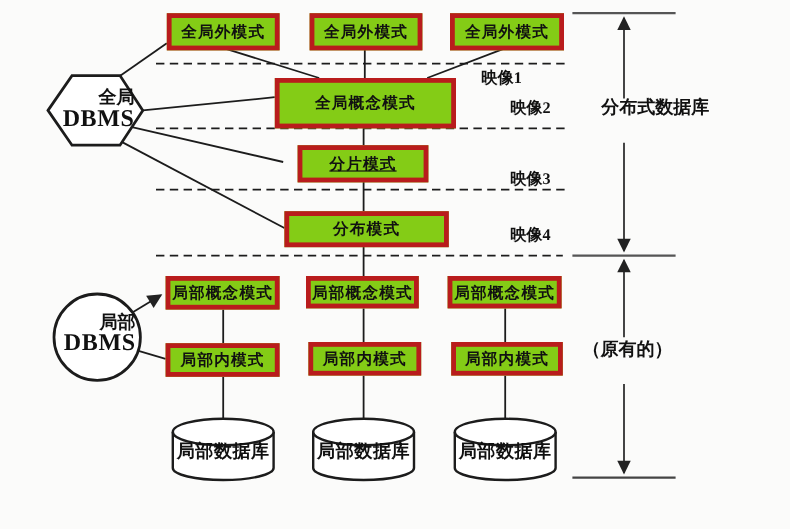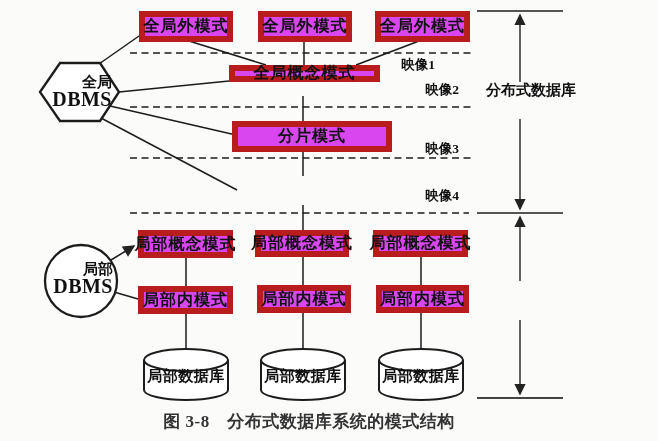--- a/index.html
+++ b/index.html
@@ -5,23 +5,23 @@
   html,body{margin:0;padding:0;background:#ffffff;}
   .stage{
     position:relative;width:658px;height:441px;overflow:hidden;
     background:#fbfbfa;
     font-family:"Liberation Serif","DejaVu Serif",serif;
     color:#111;
   }
   .layer{position:absolute;left:0;top:0;width:658px;height:441px;}
   .box{
     position:absolute;box-sizing:border-box;
-    border:6px solid #b91c1c;background:#d946ef;
+    border:4px solid #b91c1c;background:#84cc16;
     display:flex;align-items:center;justify-content:center;
-    font-size:16px;font-weight:bold;letter-spacing:1px;white-space:nowrap;
+    font-size:13px;font-weight:bold;letter-spacing:1px;white-space:nowrap;
   }
   .shape-label{
     position:absolute;text-align:right;font-weight:bold;
     font-size:15px;line-height:17px;white-space:nowrap;
   }
   .shape-label .en{font-size:20px;letter-spacing:0.5px;}
   .map-label{
     position:absolute;width:48px;height:16px;text-align:center;
     font-size:13.5px;font-weight:bold;line-height:16px;white-space:nowrap;
   }
@@ -114,46 +114,47 @@
 
   <div class="shape-label" style="left:48px;top:74px;width:64px;">
     <div>全局</div>
     <div class="en">DBMS</div>
   </div>
 
   <div class="box" style="left:139px;top:11px;width:94px;height:31px;">全局外模式</div>
   <div class="box" style="left:258px;top:11px;width:94px;height:31px;">全局外模式</div>
   <div class="box" style="left:375px;top:11px;width:95px;height:31px;">全局外模式</div>
 
-  <div class="box" style="left:229px;top:65px;width:151px;height:17px;">全局概念模式</div>
-  <div class="box" style="left:232px;top:121px;width:160px;height:31px;">分片模式</div>
+  <div class="box" style="left:229px;top:65px;width:151px;height:42px;">全局概念模式</div>
+  <div class="box" style="left:248px;top:121px;width:109px;height:31px;text-decoration:underline;">分片模式</div>
+  <div class="box" style="left:237px;top:176px;width:137px;height:30px;">分布模式</div>
 
   <div class="map-label" style="left:394px;top:57px;">映像1</div>
   <div class="map-label" style="left:418px;top:82px;font-family:Liberation Serif, serif;">映像2</div>
   <div class="map-label" style="left:418px;top:141px;">映像3</div>
   <div class="map-label" style="left:418px;top:188px;">映像4</div>
 
-  <div class="bracket-label" style="left:471px;top:81px;">
+  <div class="bracket-label" style="left:471px;top:81px;text-align:right;">
     <div>分布式数据库</div>
   </div>
   <div class="bracket-label" style="left:463px;top:283px;">
+    <div>（原有的）</div>
   </div>
 
   <div class="shape-label" style="left:49px;top:261px;width:64px;">
     <div>局部</div>
     <div class="en">DBMS</div>
   </div>
 
   <div class="box" style="left:138px;top:230px;width:95px;height:28px;">局部概念模式</div>
   <div class="box" style="left:138px;top:286px;width:95px;height:28px;">局部内模式</div>
   <div class="cyl-label" style="left:139px;top:367px;">局部数据库</div>
 
   <div class="box" style="left:255px;top:230px;width:94px;height:27px;">局部概念模式</div>
   <div class="box" style="left:257px;top:285px;width:94px;height:28px;">局部内模式</div>
   <div class="cyl-label" style="left:256px;top:367px;">局部数据库</div>
 
   <div class="box" style="left:373px;top:230px;width:95px;height:27px;">局部概念模式</div>
   <div class="box" style="left:376px;top:285px;width:93px;height:28px;">局部内模式</div>
   <div class="cyl-label" style="left:374px;top:367px;">局部数据库</div>
 
-  <div class="caption">图 3-8　分布式数据库系统的模式结构</div>
 
 </div>
 
 </body></html>

